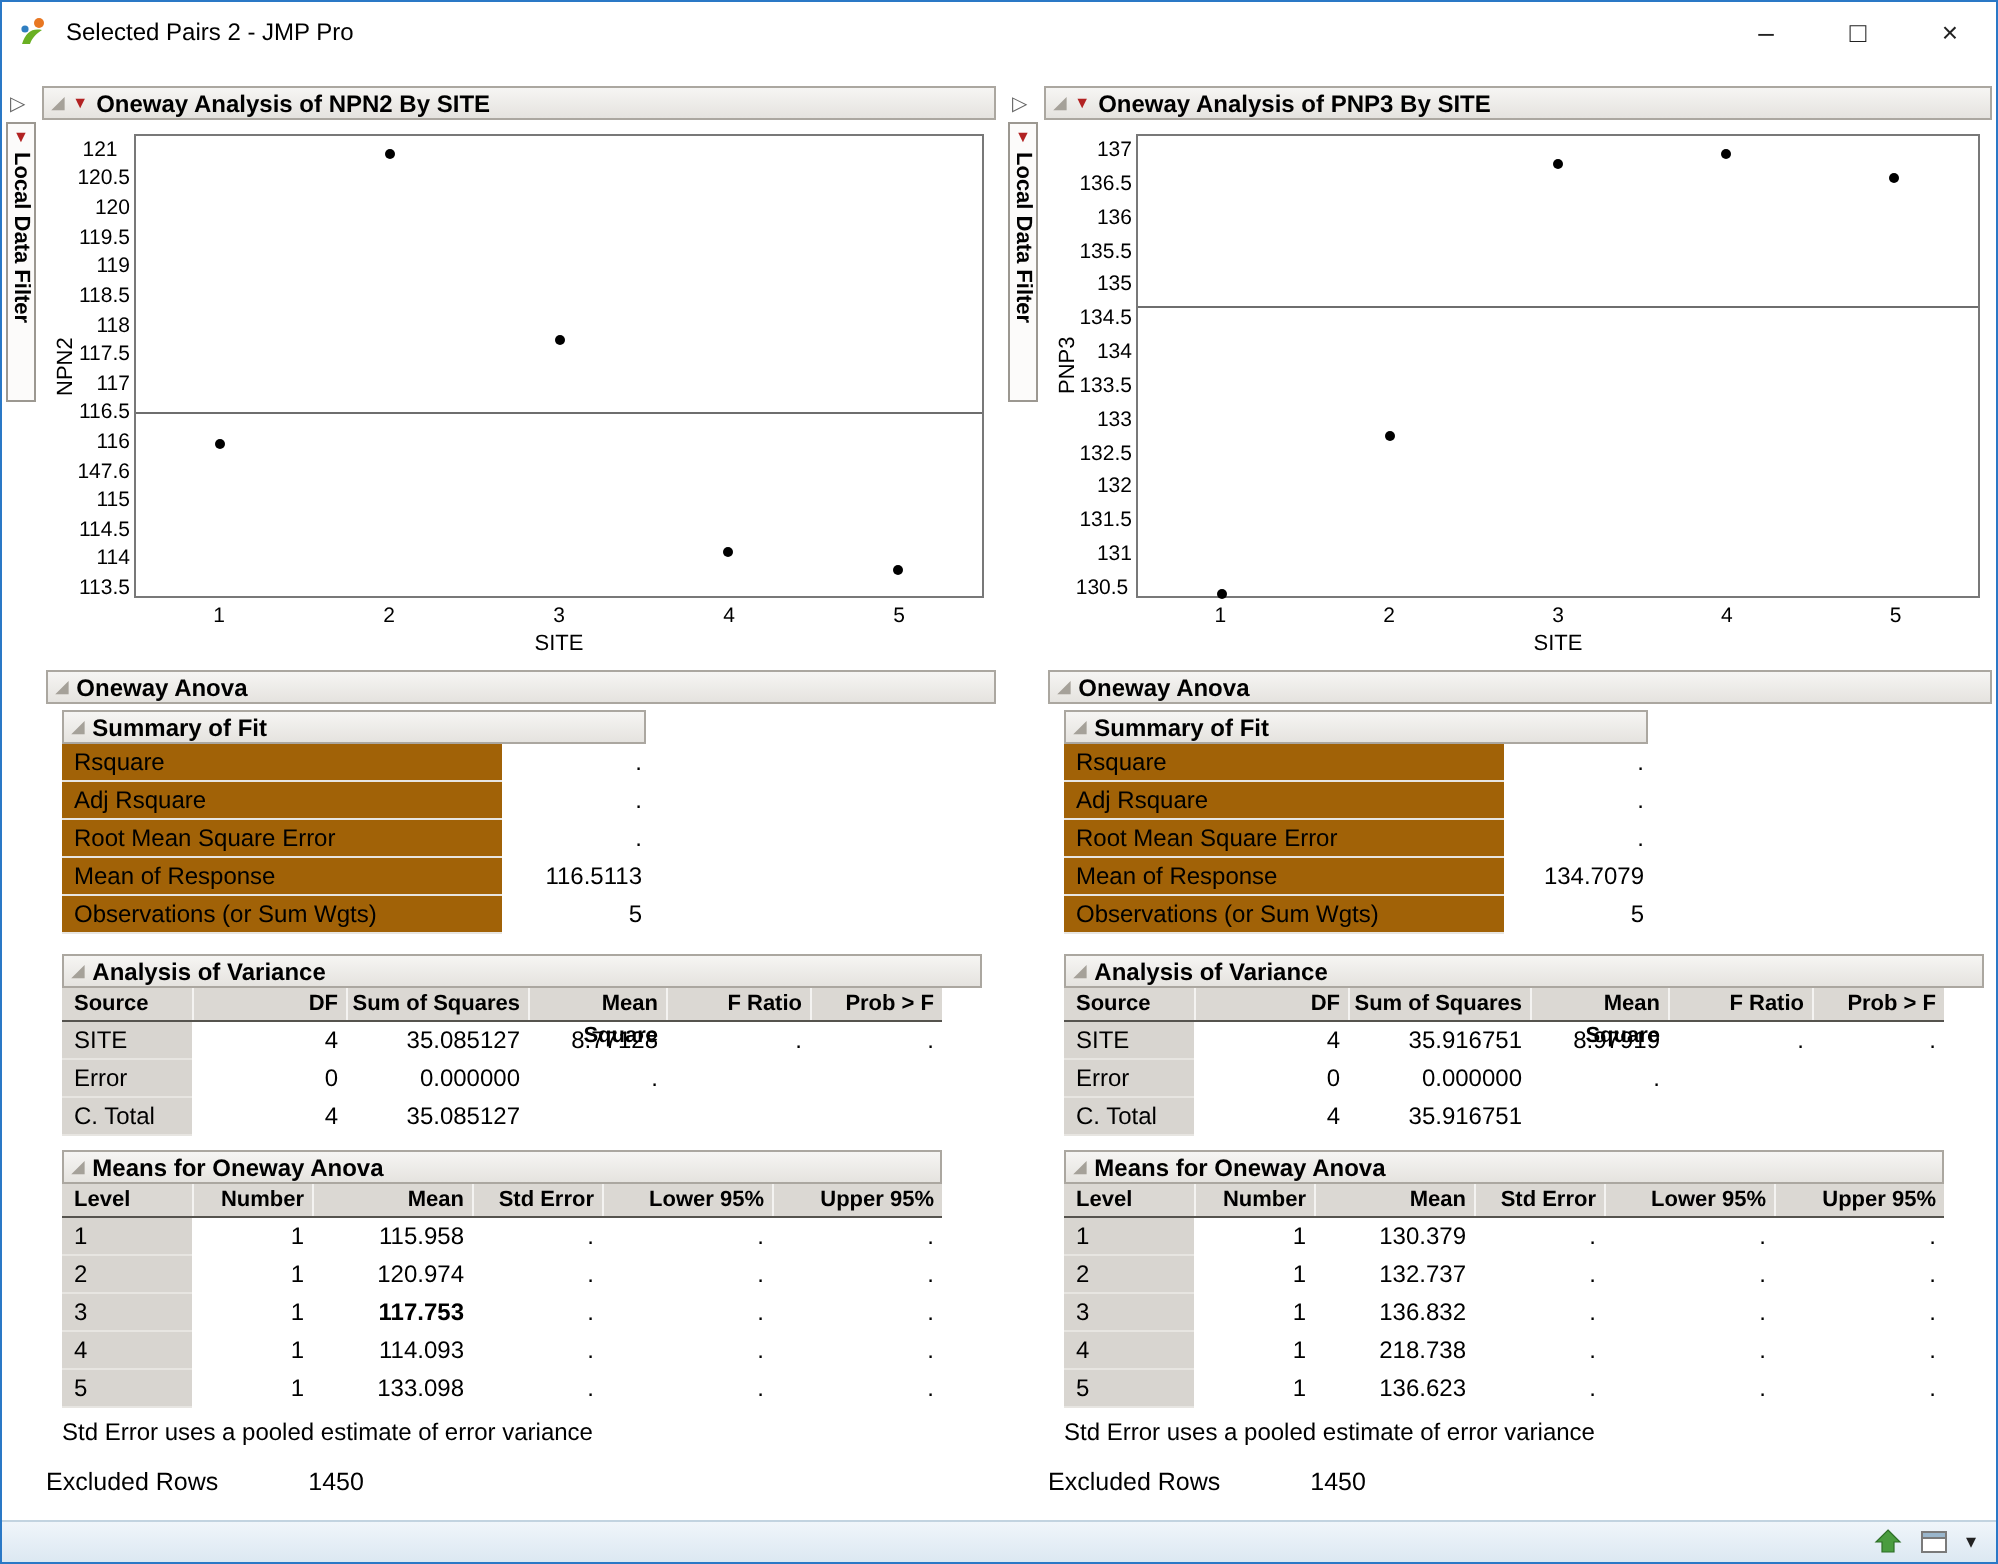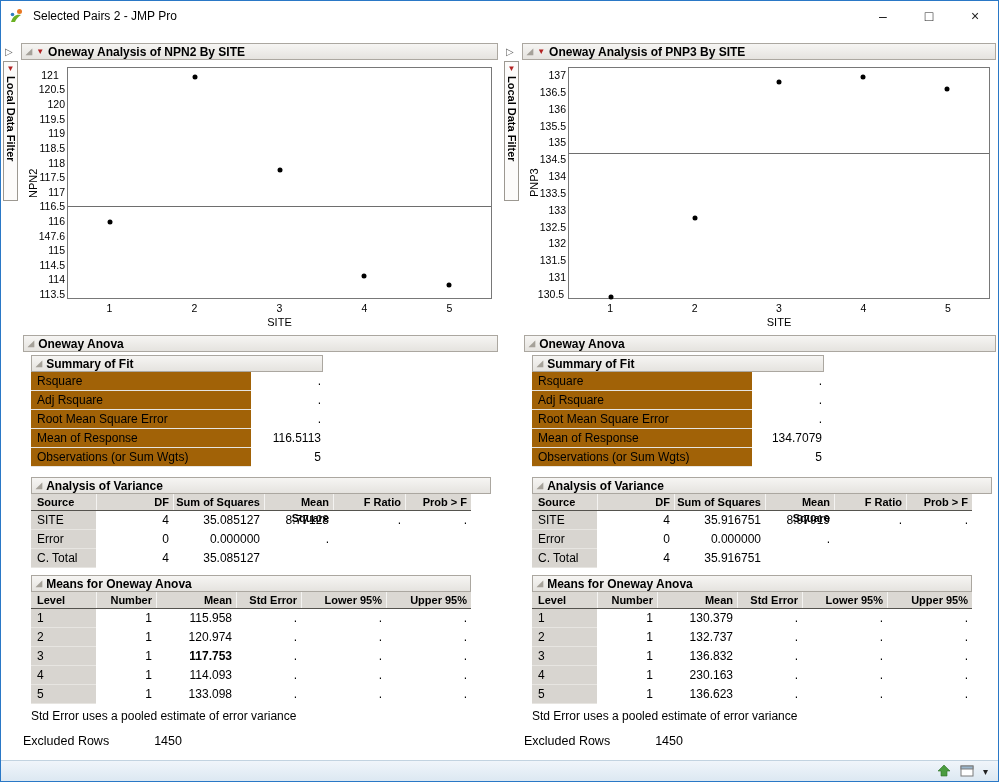--- a/index.html
+++ b/index.html
@@ -438,21 +438,21 @@
             <div class="tcell stub" style="width: 65px;">3</div>
             <div class="tcell num" style="width: 60px;">1</div>
             <div class="tcell num" style="width: 80px;">136.832</div>
             <div class="tcell num" style="width: 65px;">.</div>
             <div class="tcell num" style="width: 85px;">.</div>
             <div class="tcell num" style="width: 85px;">.</div>
           </div>
           <div class="trow">
             <div class="tcell stub" style="width: 65px;">4</div>
             <div class="tcell num" style="width: 60px;">1</div>
-            <div class="tcell num" style="width: 80px;">230.163</div>
+            <div class="tcell num" style="width: 80px;">218.738</div>
             <div class="tcell num" style="width: 65px;">.</div>
             <div class="tcell num" style="width: 85px;">.</div>
             <div class="tcell num" style="width: 85px;">.</div>
           </div>
           <div class="trow">
             <div class="tcell stub" style="width: 65px;">5</div>
             <div class="tcell num" style="width: 60px;">1</div>
             <div class="tcell num" style="width: 80px;">136.623</div>
             <div class="tcell num" style="width: 65px;">.</div>
             <div class="tcell num" style="width: 85px;">.</div>

